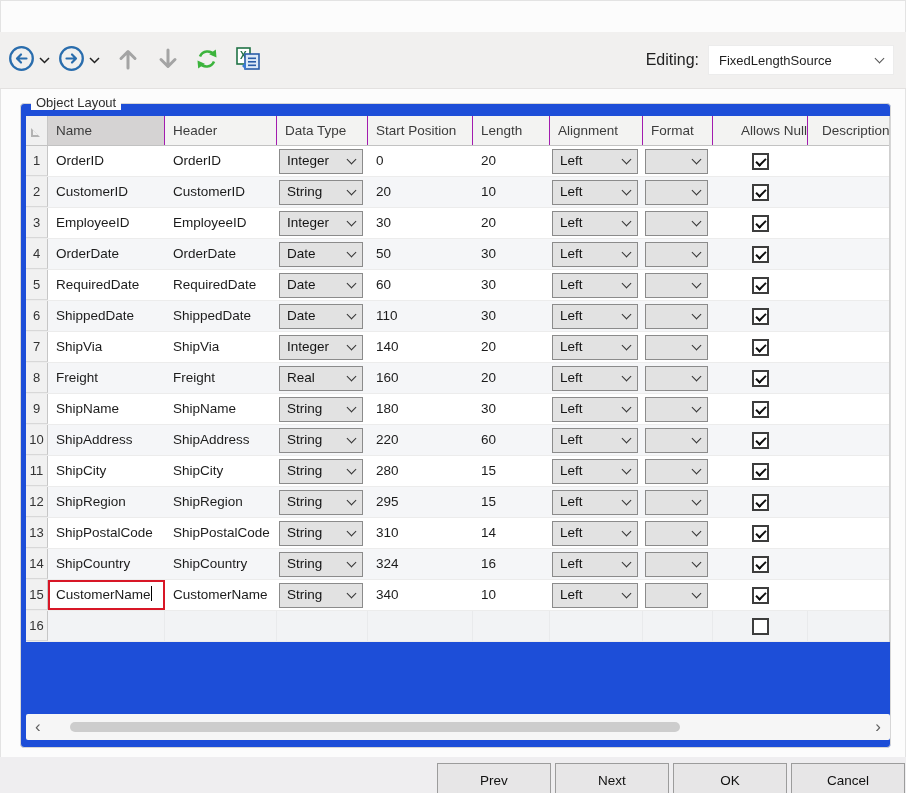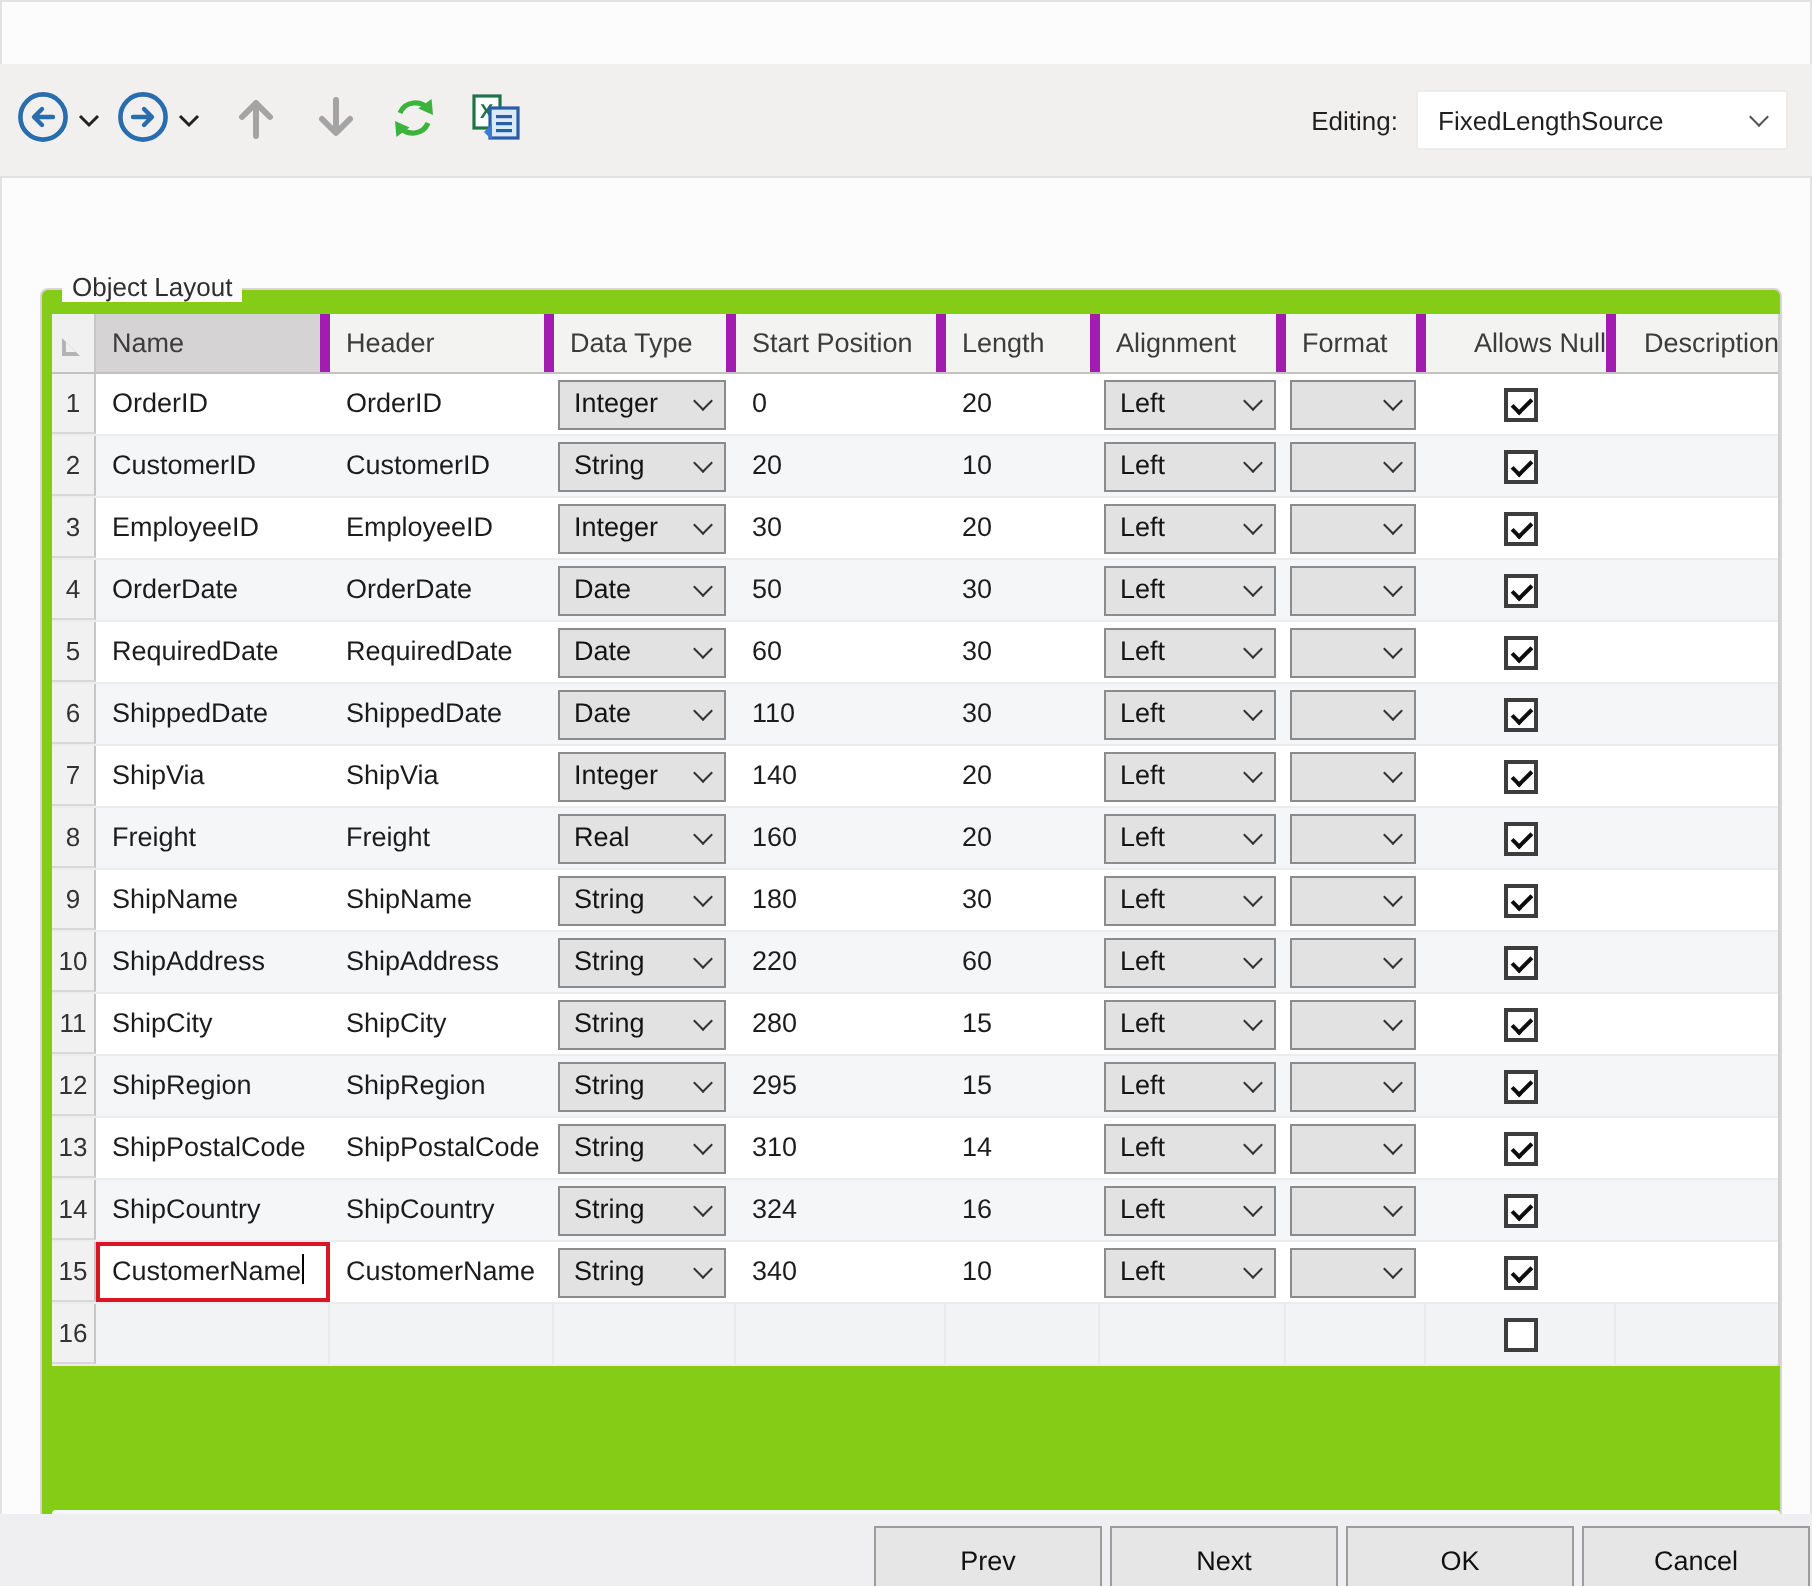--- a/index.html
+++ b/index.html
@@ -27,32 +27,32 @@
   .toolbar{position:absolute;left:0;top:32px;right:0;height:57px;background:#f1f0ef;border-bottom:1px solid #e3e1e0;}
   .tb-icons{position:absolute;left:8px;top:13px;display:flex;align-items:center;}
   .tb-icons > *{flex:none;}
   .circle-btn{color:var(--accent-blue);margin-right:4px;}
   .small-chev{margin-right:8px;color:#222;display:flex;align-items:center;}
   .gray-arrow{color:#a4a4a4;margin:0 9px;}
   .refresh{color:var(--icon-green);margin:0 8px 0 6px;}
   .export{margin-left:6px;}
 
   .editing-wrap{position:absolute;right:12px;top:13px;height:30px;display:flex;align-items:center;}
-  .editing-label{margin-right:9px;color:#1f1f1f;font-size:13px;}
+  .editing-label{margin-right:9px;color:#1f1f1f;font-size:16px;}
   .editing-combo{width:186px;height:30px;background:#ffffff;border:1px solid #ececec;display:flex;align-items:center;justify-content:space-between;padding:0 10px;color:#1f1f1f;}
   .chev{width:7px;height:7px;border-right:1.5px solid #555;border-bottom:1.5px solid #555;transform:rotate(45deg);margin-top:-4px;}
 
   
-  .groupbox{position:absolute;left:20px;top:103px;width:871px;height:645px;border:1px solid #d6d6d6;border-radius:4px;background:#84cc16;margin-top:41px;}
+  .groupbox{position:absolute;left:20px;top:103px;width:871px;height:645px;border:1px solid #d6d6d6;border-radius:4px;background:#1d4ed8;}
   .gb-label{position:absolute;left:10px;top:-9px;background:#fcfcfc;padding:0 5px;color:#2e2e2e;font-size:13px;}
 
   
   .grid{position:absolute;left:5px;top:12px;width:864px;overflow:hidden;background:#fff;border-right:1px solid #cfcfcf;}
   .g-header{display:flex;height:30px;background:#f3f3f2;border-bottom:1px solid #c2c2c2;}
-  .g-h{flex:none;padding-left:8px;line-height:29px;color:#3c3c3c;font-size:13.5px;border-right:5px solid #a21caf;white-space:nowrap;overflow:hidden;}
+  .g-h{flex:none;padding-left:8px;line-height:29px;color:#3c3c3c;font-size:13.5px;border-right:1px solid #a21caf;white-space:nowrap;overflow:hidden;}
   .g-h.sel{background:#d5d3d3;}
   .g-h.center{text-align:right;padding-left:0;}
   .corner{flex:none;width:22px;background:#f0f0f0;border-right:1px solid #c6c6c6;position:relative;}
   .corner::after{content:"";position:absolute;left:5px;bottom:8px;width:0;height:0;
                  border-bottom:9px solid #b3b3b3;border-right:9px solid transparent;}
   .corner::before{content:"";position:absolute;left:7px;bottom:10px;width:0;height:0;
                  border-bottom:5px solid #f0f0f0;border-right:5px solid transparent;z-index:1;}
 
   .g-row{display:flex;height:31px;background:#fff;border-bottom:1px solid #ececec;}
   .g-row.alt{background:#f5f6f8;}

